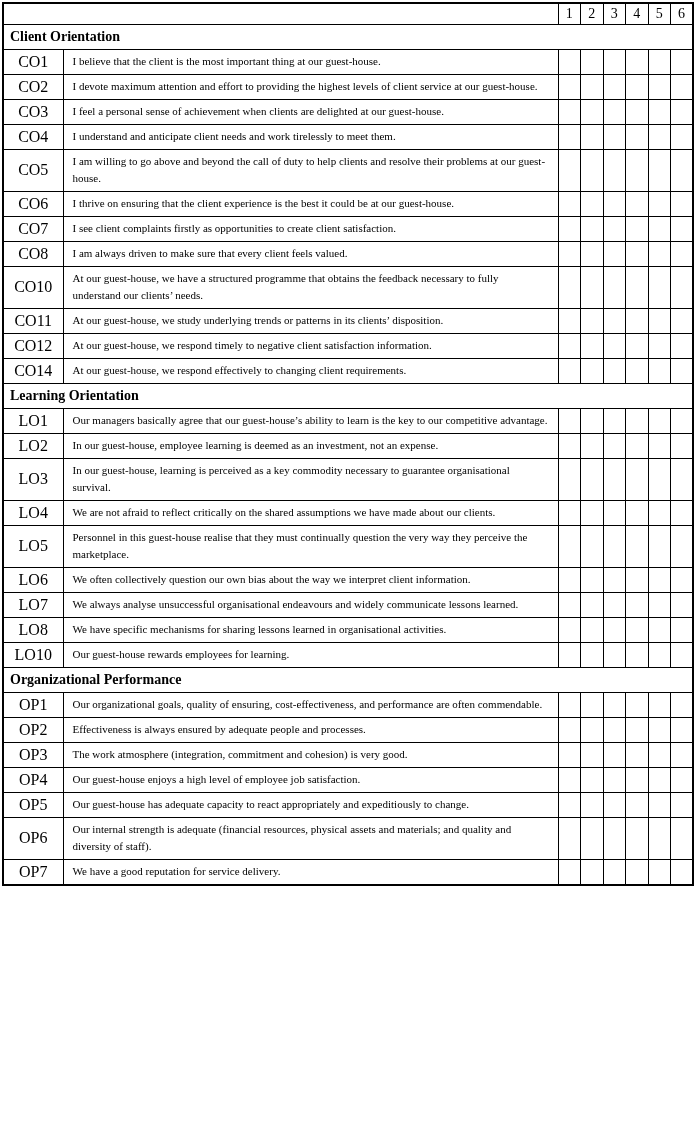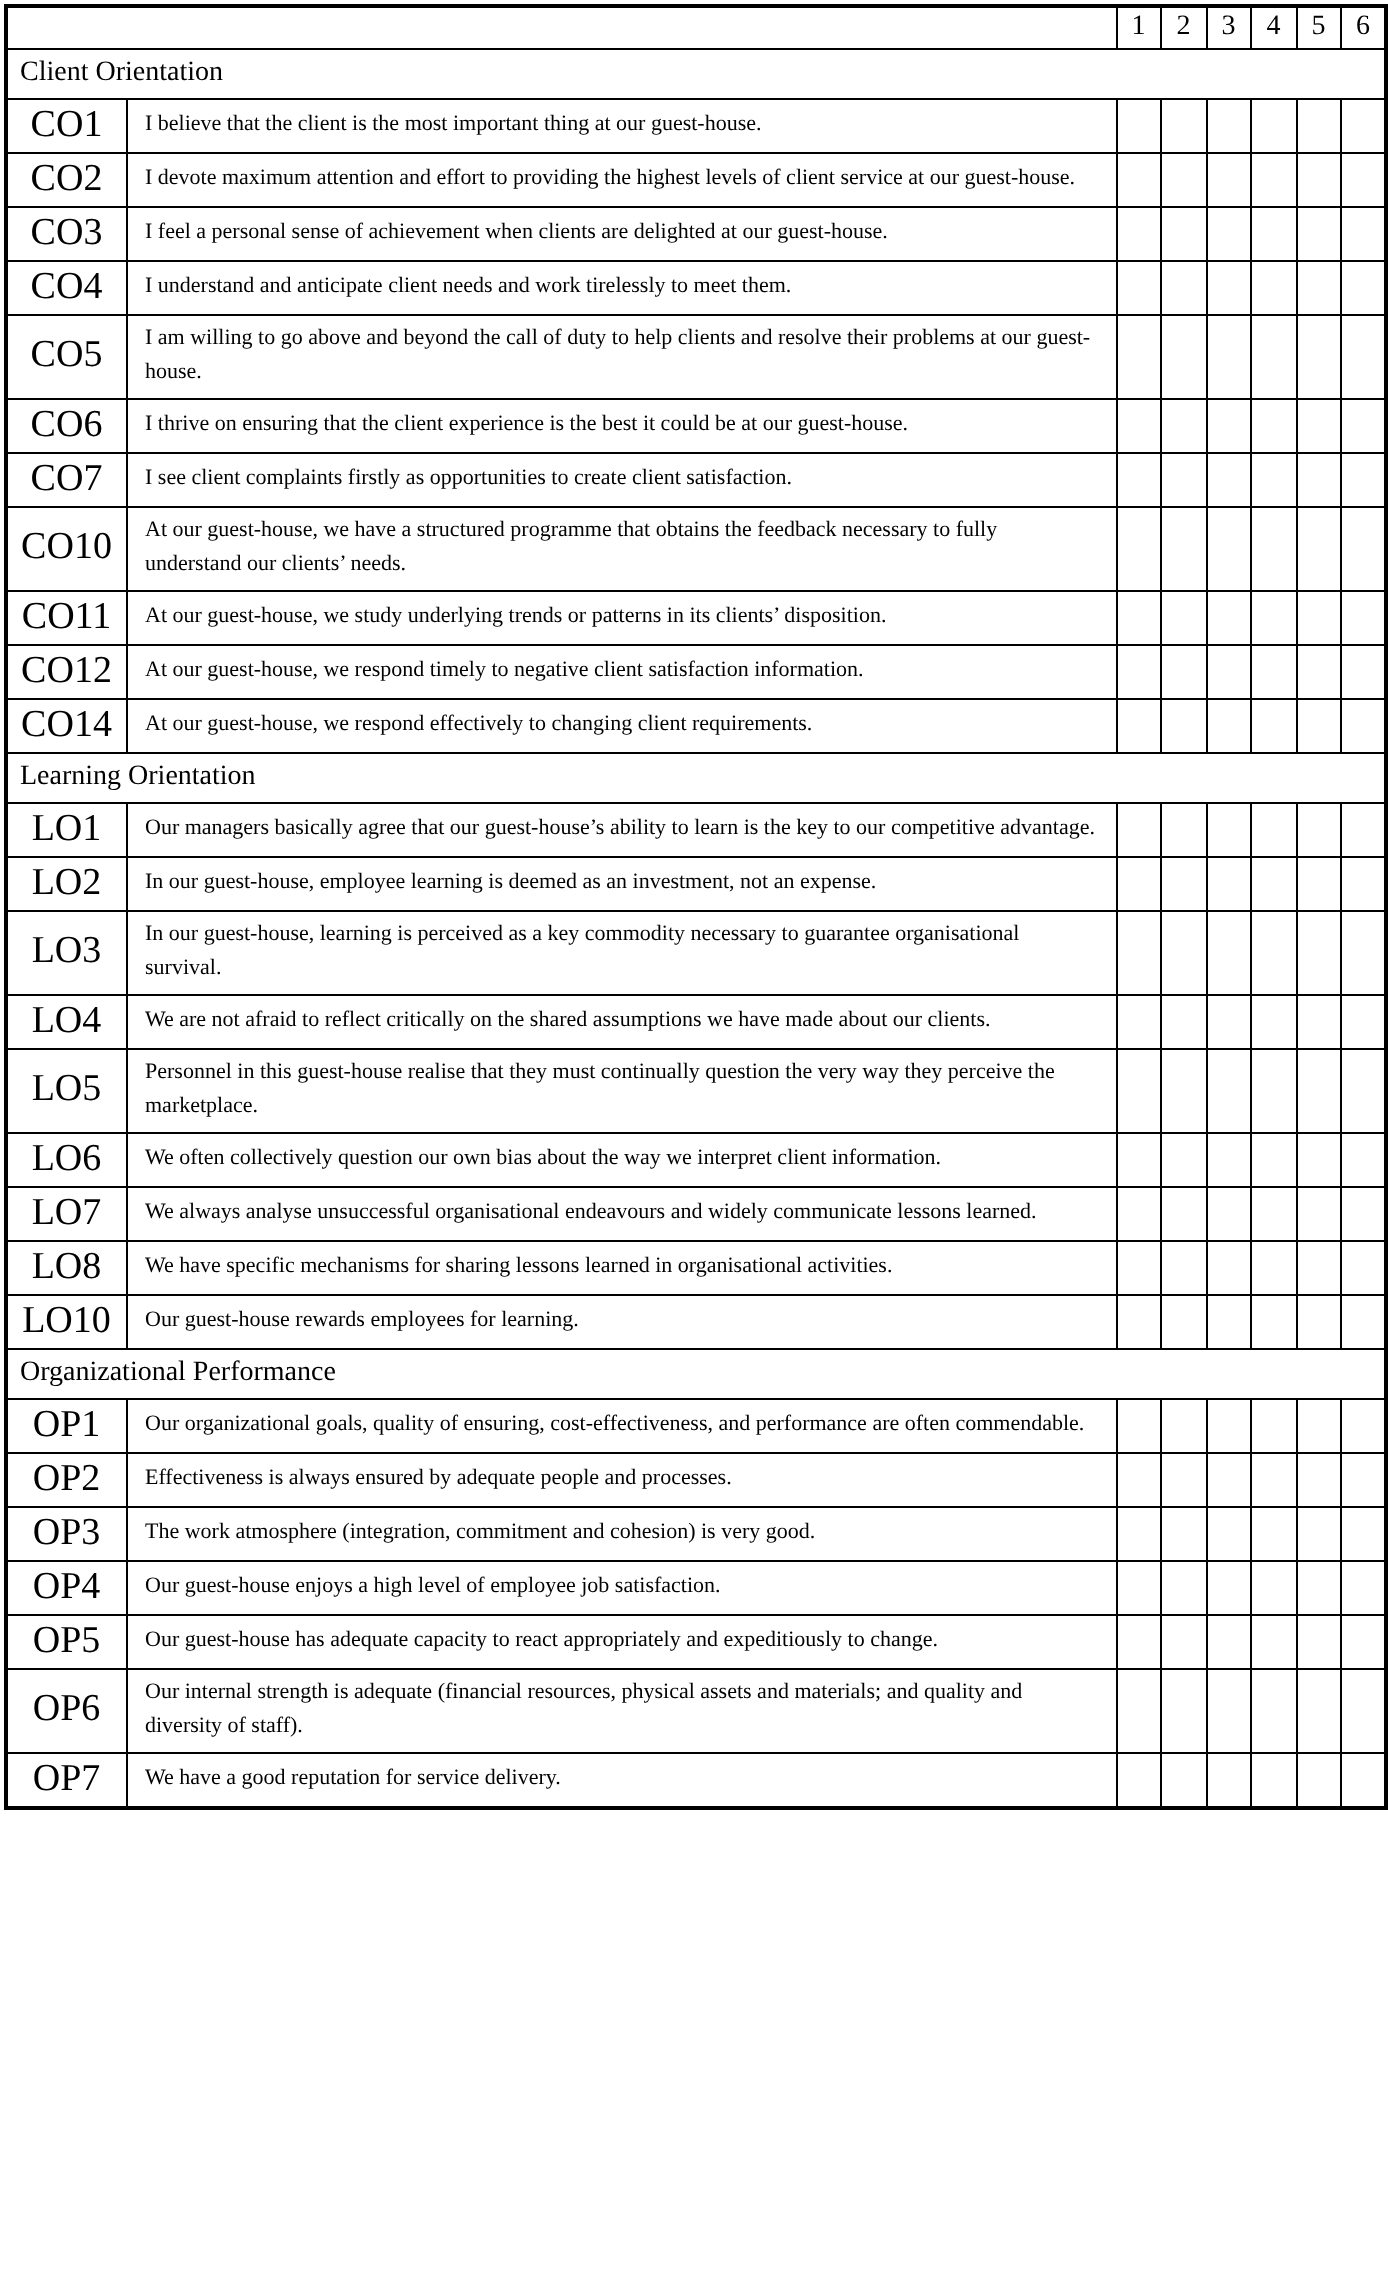--- a/index.html
+++ b/index.html
@@ -33,33 +33,33 @@
     font-weight: normal;
     font-size: 14px;
     text-align: center;
     vertical-align: middle;
     padding: 0;
   }
   tr.rating-header-row th.empty-head {
     border-right: 1px solid #000000;
   }
   td.section-title {
-    font-weight: normal;
+    font-weight: bold;
     font-size: 14px;
     padding: 3px 6px 4px 6px;
     line-height: 17px;
     vertical-align: middle;
   }
   tr.item-row td {
     height: 23px;
   }
   td.code {
     text-align: center;
     vertical-align: middle;
-    font-size: 19px;
+    font-size: 16px;
     padding: 2px 2px;
   }
   td.statement {
     font-size: 11px;
     line-height: 17px;
     padding: 3px 10px 4px 9px;
     vertical-align: middle;
     text-align: left;
   }
   td.rating {
@@ -168,20 +168,30 @@
     <td class="code">CO7</td>
     <td class="statement">I see client complaints firstly as opportunities to create client satisfaction.</td>
     <td class="rating"></td>
     <td class="rating"></td>
     <td class="rating"></td>
     <td class="rating"></td>
     <td class="rating"></td>
     <td class="rating"></td>
   </tr>
 
+  <tr class="item-row">
+    <td class="code">CO8</td>
+    <td class="statement">I am always driven to make sure that every client feels valued.</td>
+    <td class="rating"></td>
+    <td class="rating"></td>
+    <td class="rating"></td>
+    <td class="rating"></td>
+    <td class="rating"></td>
+    <td class="rating"></td>
+  </tr>
 
 
   <tr class="item-row">
     <td class="code">CO10</td>
     <td class="statement">At our guest-house, we have a structured programme that obtains the feedback necessary to fully understand our clients’ needs.</td>
     <td class="rating"></td>
     <td class="rating"></td>
     <td class="rating"></td>
     <td class="rating"></td>
     <td class="rating"></td>

